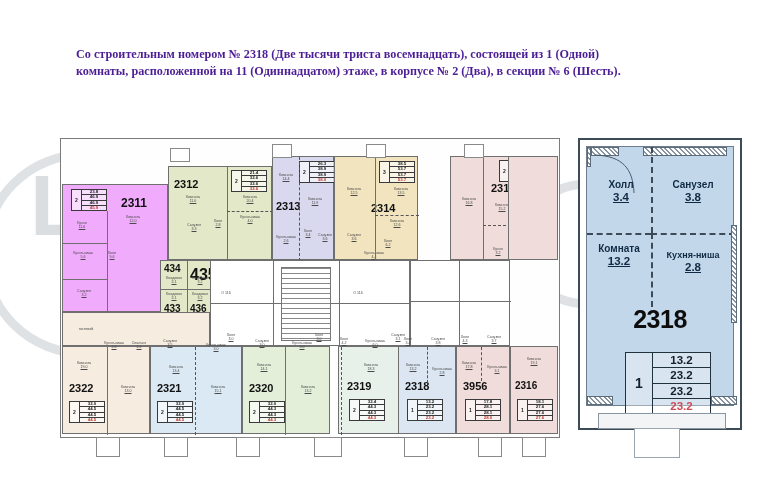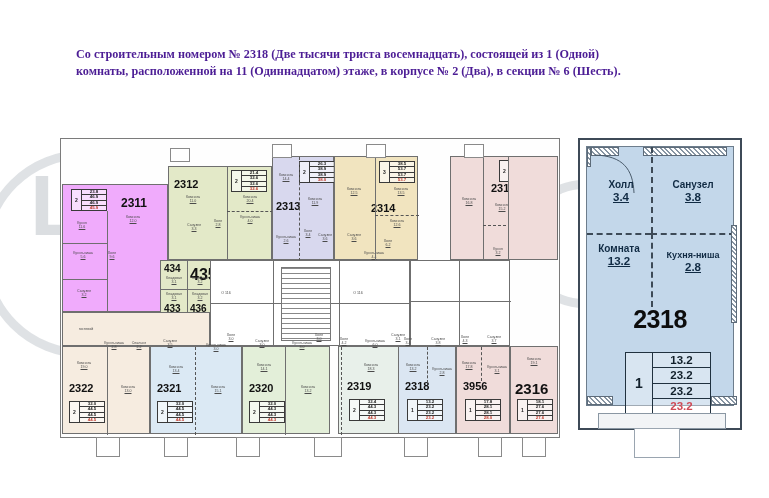--- a/index.html
+++ b/index.html
@@ -570,21 +570,21 @@
           <i>17.8</i>
         </div>
         <div class="rm" style="left:26px;top:18px;width:28px;">
           <span>Кухня-ниша</span>
           <i>3.1</i>
         </div>
         <div class="dashv" style="left:24px;top:0;height:34px;"></div>
       </div>
 
       <div class="apt" style="left:450px;top:208px;width:48px;height:88px;background:#f0dcda;">
-        <div class="num" style="left:4px;top:34px;font-size:15px;">2316</div>
+        <div class="num" style="left:4px;top:34px;font-size:10px;">2316</div>
         <div class="mini" style="left:6px;top:52px;width:34px;height:20px;">
           <div class="rooms">1</div>
           <div class="vals">
             <span>18.1</span>
             <span>27.6</span>
             <span>27.6</span>
             <span>27.6</span>
           </div>
         </div>
         <div class="rm" style="left:6px;top:10px;width:34px;">

